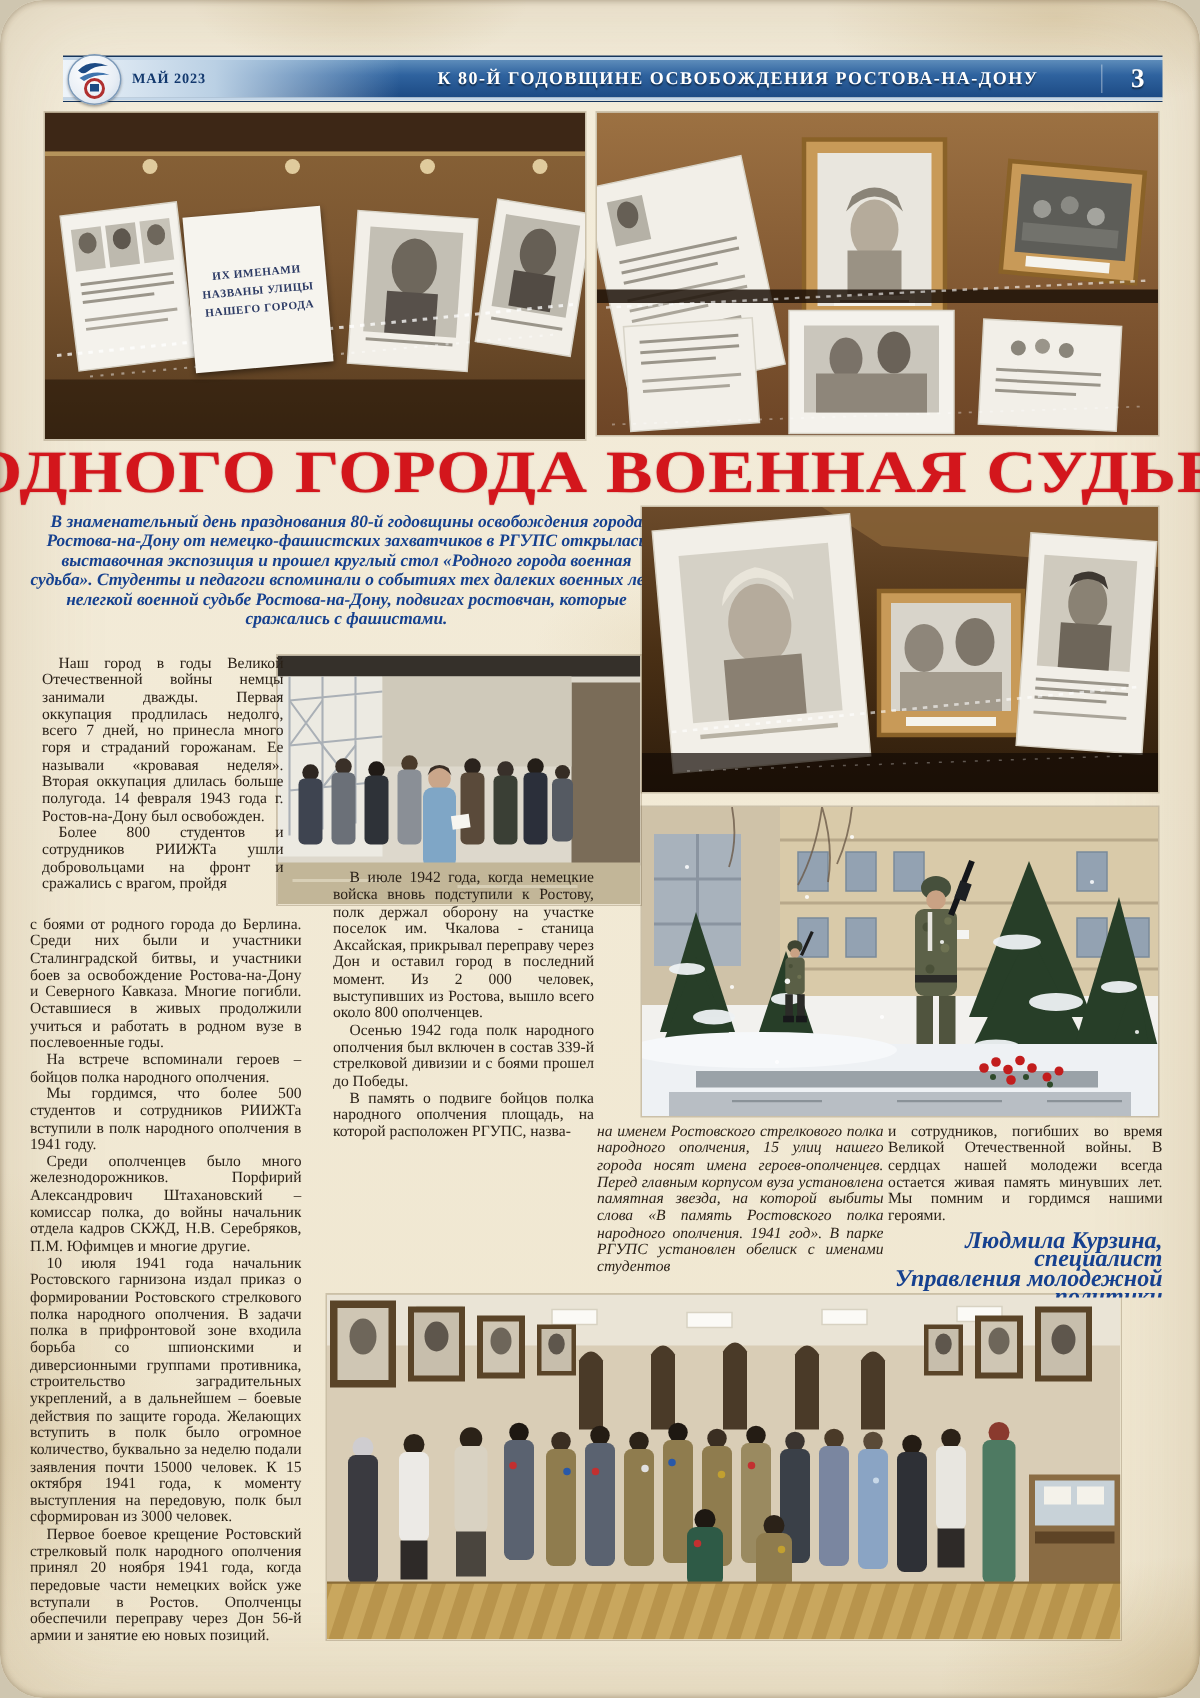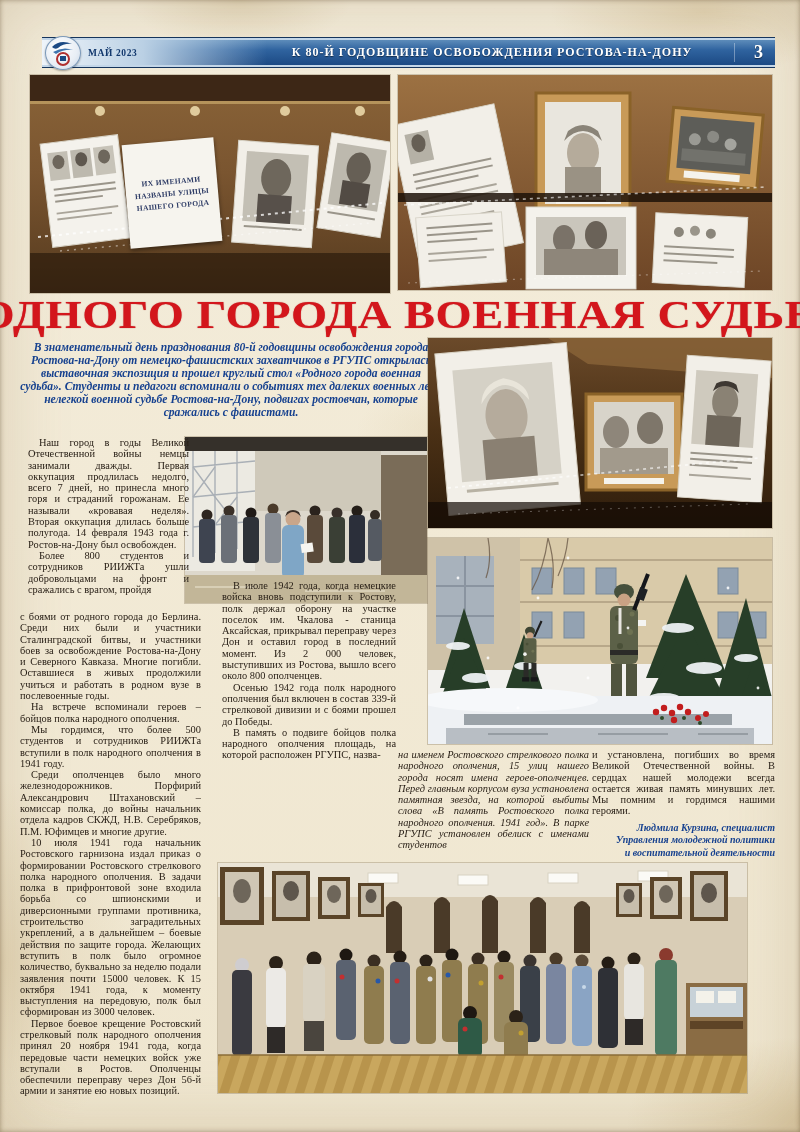--- a/index.html
+++ b/index.html
@@ -7,20 +7,21 @@
     position:relative;width:800px;height:1132px;margin:0 auto;overflow:hidden;
     font-family:"Liberation Serif","DejaVu Serif",serif;
     background:
       radial-gradient(ellipse 220px 90px at 88% 1%, rgba(186,156,96,.30), transparent 70%),
       radial-gradient(ellipse 160px 70px at 30% 0%, rgba(170,140,80,.22), transparent 70%),
       radial-gradient(ellipse 260px 120px at 101% 99%, rgba(190,160,100,.35), transparent 70%),
       radial-gradient(ellipse 200px 260px at 0% 85%, rgba(180,150,90,.20), transparent 70%),
       radial-gradient(ellipse 120px 60px at 55% 38%, rgba(200,175,120,.14), transparent 70%),
       linear-gradient(180deg,#f3ecda 0%,#f2ead6 45%,#efe6cf 100%);
     box-shadow:inset 0 0 70px rgba(130,100,50,.22), inset 0 0 5px rgba(70,50,25,.45);
+    border-radius:29px;
   }
   
   .banner{
     position:absolute;left:42px;top:38px;width:733px;height:25px;
     background:linear-gradient(180deg,#5d8cba 0%,#2f639f 40%,#1c4a84 100%);
     border-top:2px solid #c3d6e8;border-bottom:2px solid #c3d6e8;
     box-shadow:0 -1px 0 #16355c,0 1px 0 #16355c;
     display:flex;align-items:center;
   }
   .banner-left{
@@ -77,21 +78,21 @@
   }
   .col p{margin:0;text-indent:11px;}
   .col p.cont{text-indent:0;}
   .c1a{left:28px;top:437px;width:161px;height:174px;}
   .c1b{left:20px;top:611px;width:181px;height:498px;}
   .c2{left:222px;top:580px;width:174px;height:249px;}
   .c3{left:398px;top:749px;width:191px;height:112px;font-style:italic;}
   .c4{left:592px;top:749px;width:183px;height:116px;}
   .byline{
     margin-top:5px;text-align:right;color:#16418f;font-weight:bold;font-style:italic;
-    font-size:10px;line-height:12.4px;
+    font-size:16px;line-height:12.4px;
   }
   .byline div{text-indent:0;}
   
   .exhibit-card{
     position:absolute;left:96px;top:66px;width:92px;height:104px;background:#f6f4ee;
     transform:rotate(-5deg);box-shadow:0 2px 4px rgba(0,0,0,.45);
     display:flex;flex-direction:column;align-items:center;justify-content:center;gap:3px;
     color:#2e3c66;font-weight:bold;font-size:7.5px;letter-spacing:.4px;text-align:center;
   }
 </style>
@@ -633,21 +634,21 @@
     <p>В июле 1942 года, когда немецкие войска вновь подступили к Ростову, полк держал оборону на участке поселок им. Чкалова - станица Аксайская, прикрывал переправу через Дон и оставил город в последний момент. Из 2 000 человек, выступивших из Ростова, вышло всего около 800 ополченцев.</p>
     <p>Осенью 1942 года полк народного ополчения был включен в состав 339-й стрелковой дивизии и с боями прошел до Победы.</p>
     <p>В память о подвиге бойцов полка народного ополчения площадь, на которой расположен РГУПС, назва-</p>
   </div>
 
   <div class="col c3">
     <p class="cont">на именем Ростовского стрелкового полка народного ополчения, 15 улиц нашего города носят имена героев-ополченцев. Перед главным корпусом вуза установлена памятная звезда, на которой выбиты слова «В память Ростовского полка народного ополчения. 1941 год». В парке РГУПС установлен обелиск с именами студентов</p>
   </div>
 
   <div class="col c4">
-    <p class="cont">и установлена, погибших во время Великой Отечественной войны. В сердцах нашей молодежи всегда остается живая память минувших лет. Мы помним и гордимся нашими героями.</p>
+    <p class="cont">и сотрудников, погибших во время Великой Отечественной войны. В сердцах нашей молодежи всегда остается живая память минувших лет. Мы помним и гордимся нашими героями.</p>
     <div class="byline">
       <div>Людмила Курзина, специалист</div>
       <div>Управления молодежной политики</div>
       <div>и воспитательной деятельности</div>
     </div>
   </div>
 
 </div>
 
 </body></html>

